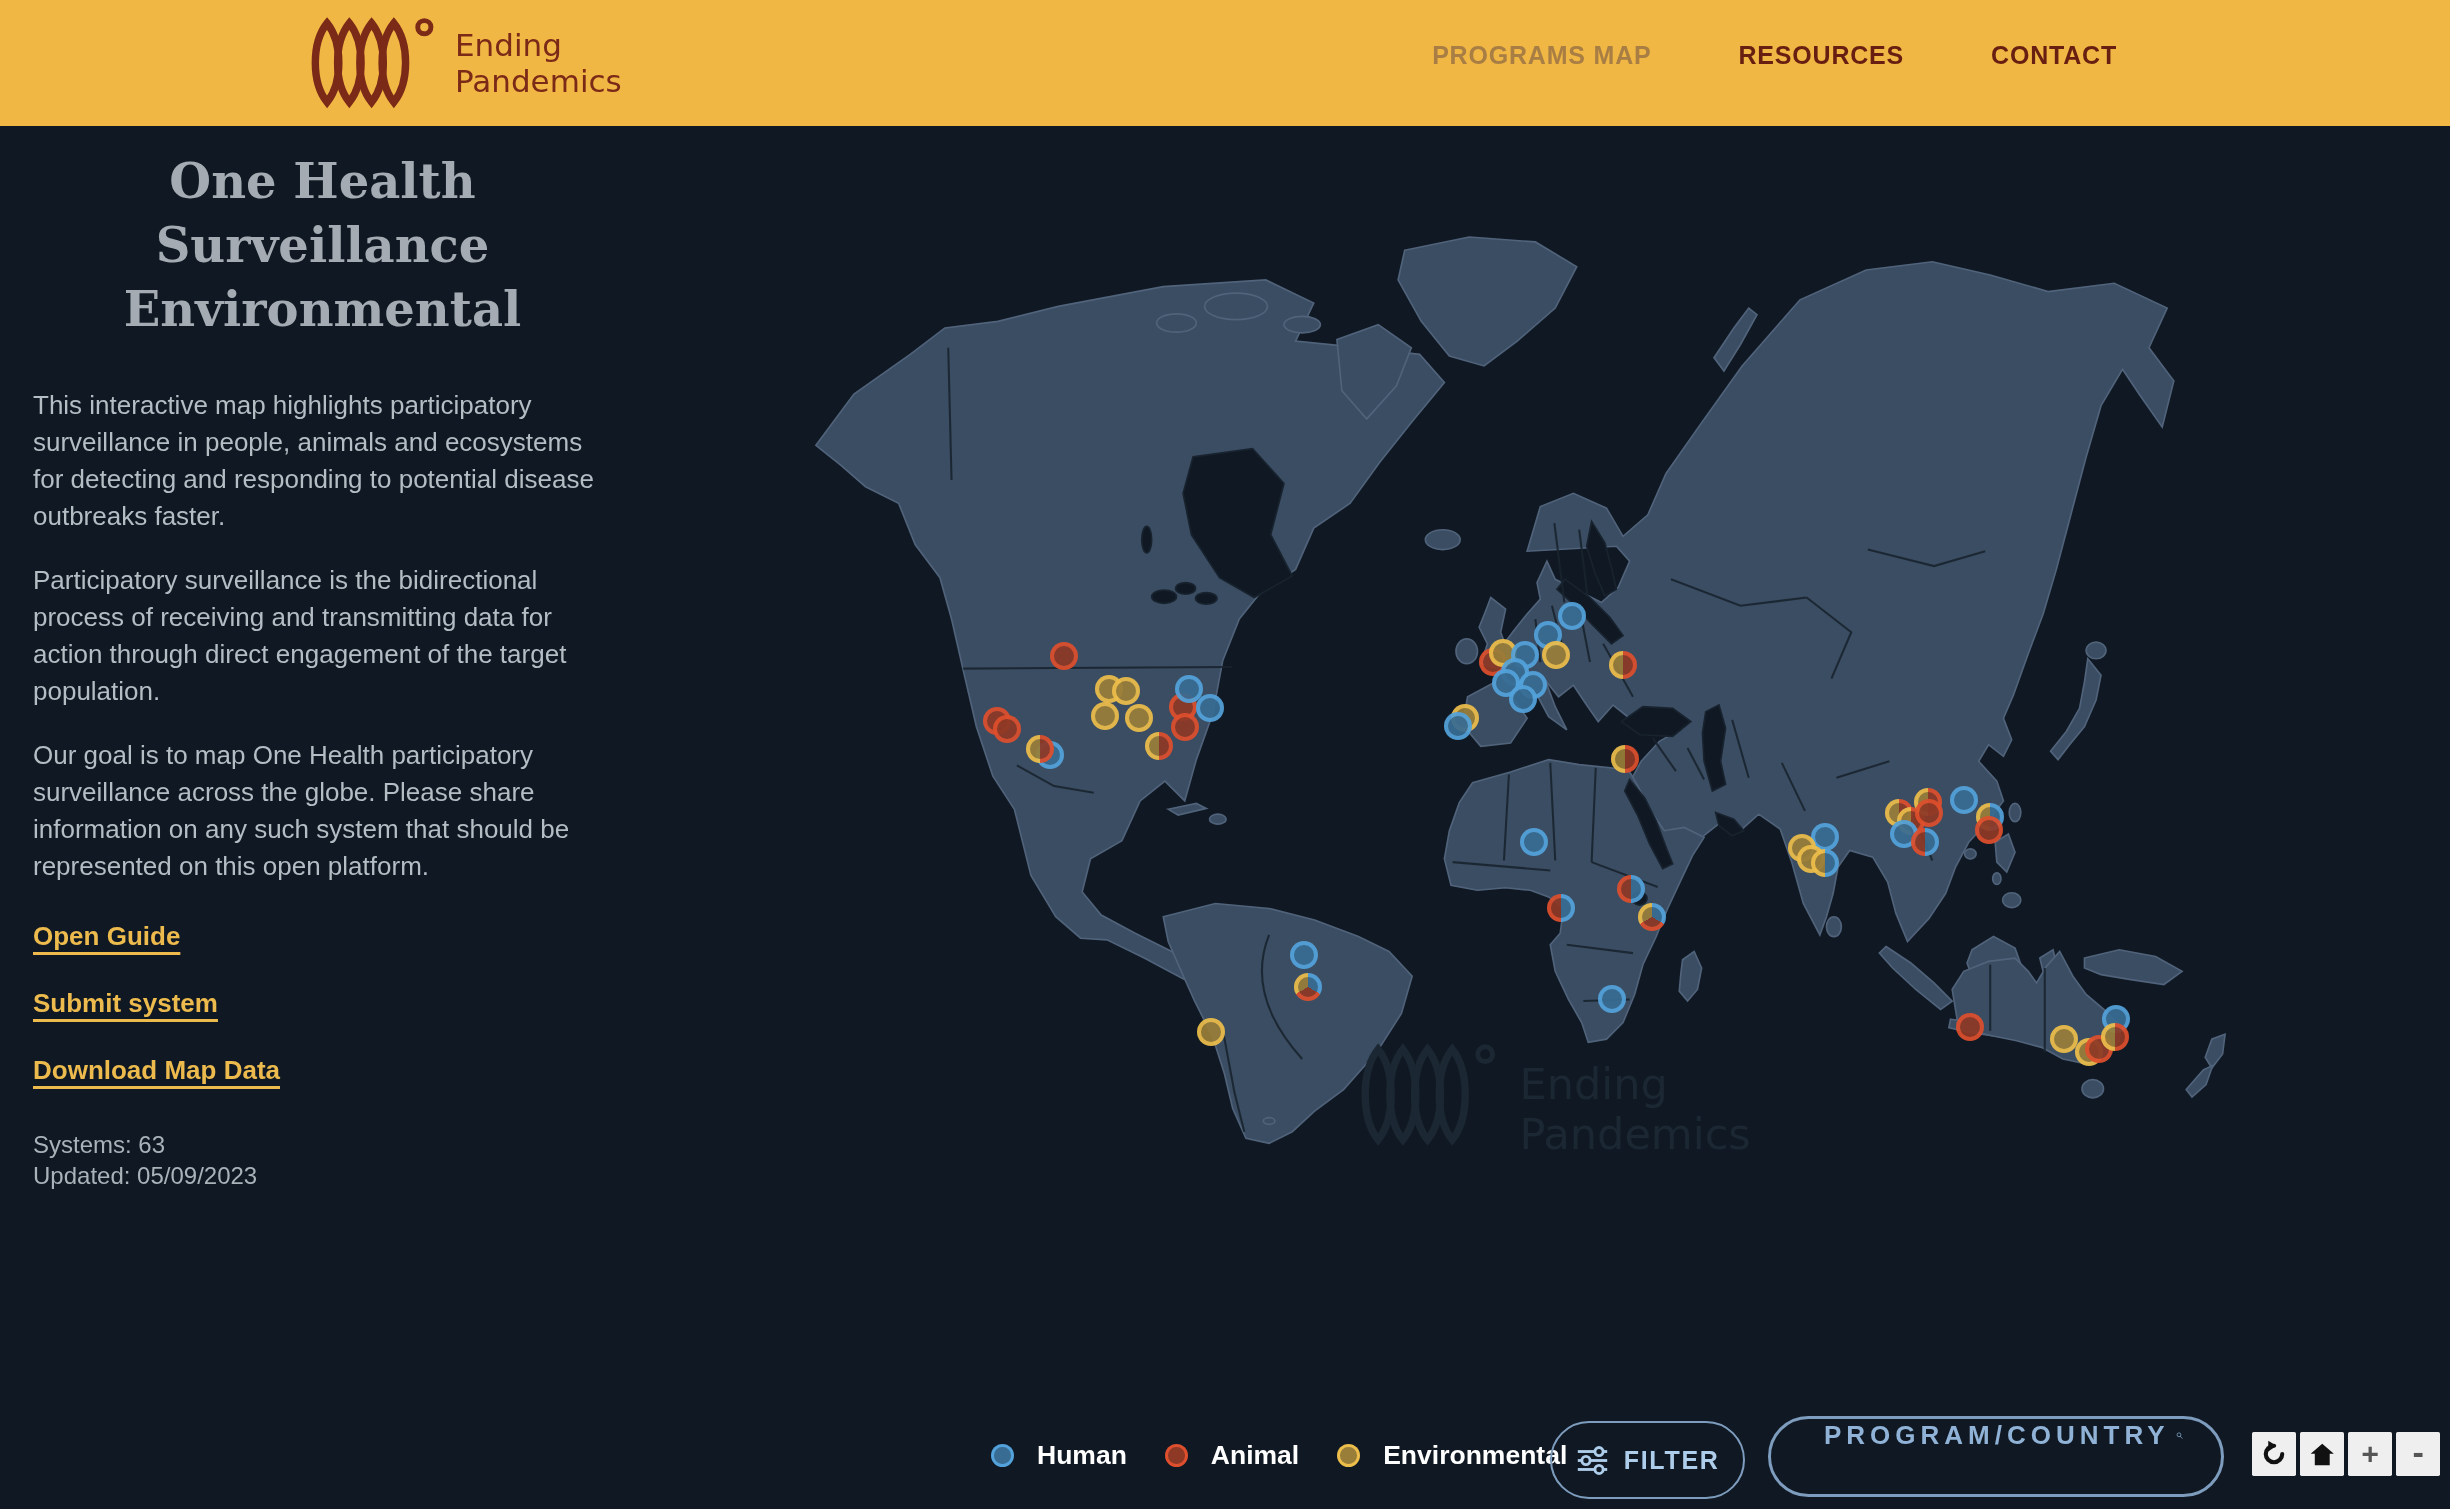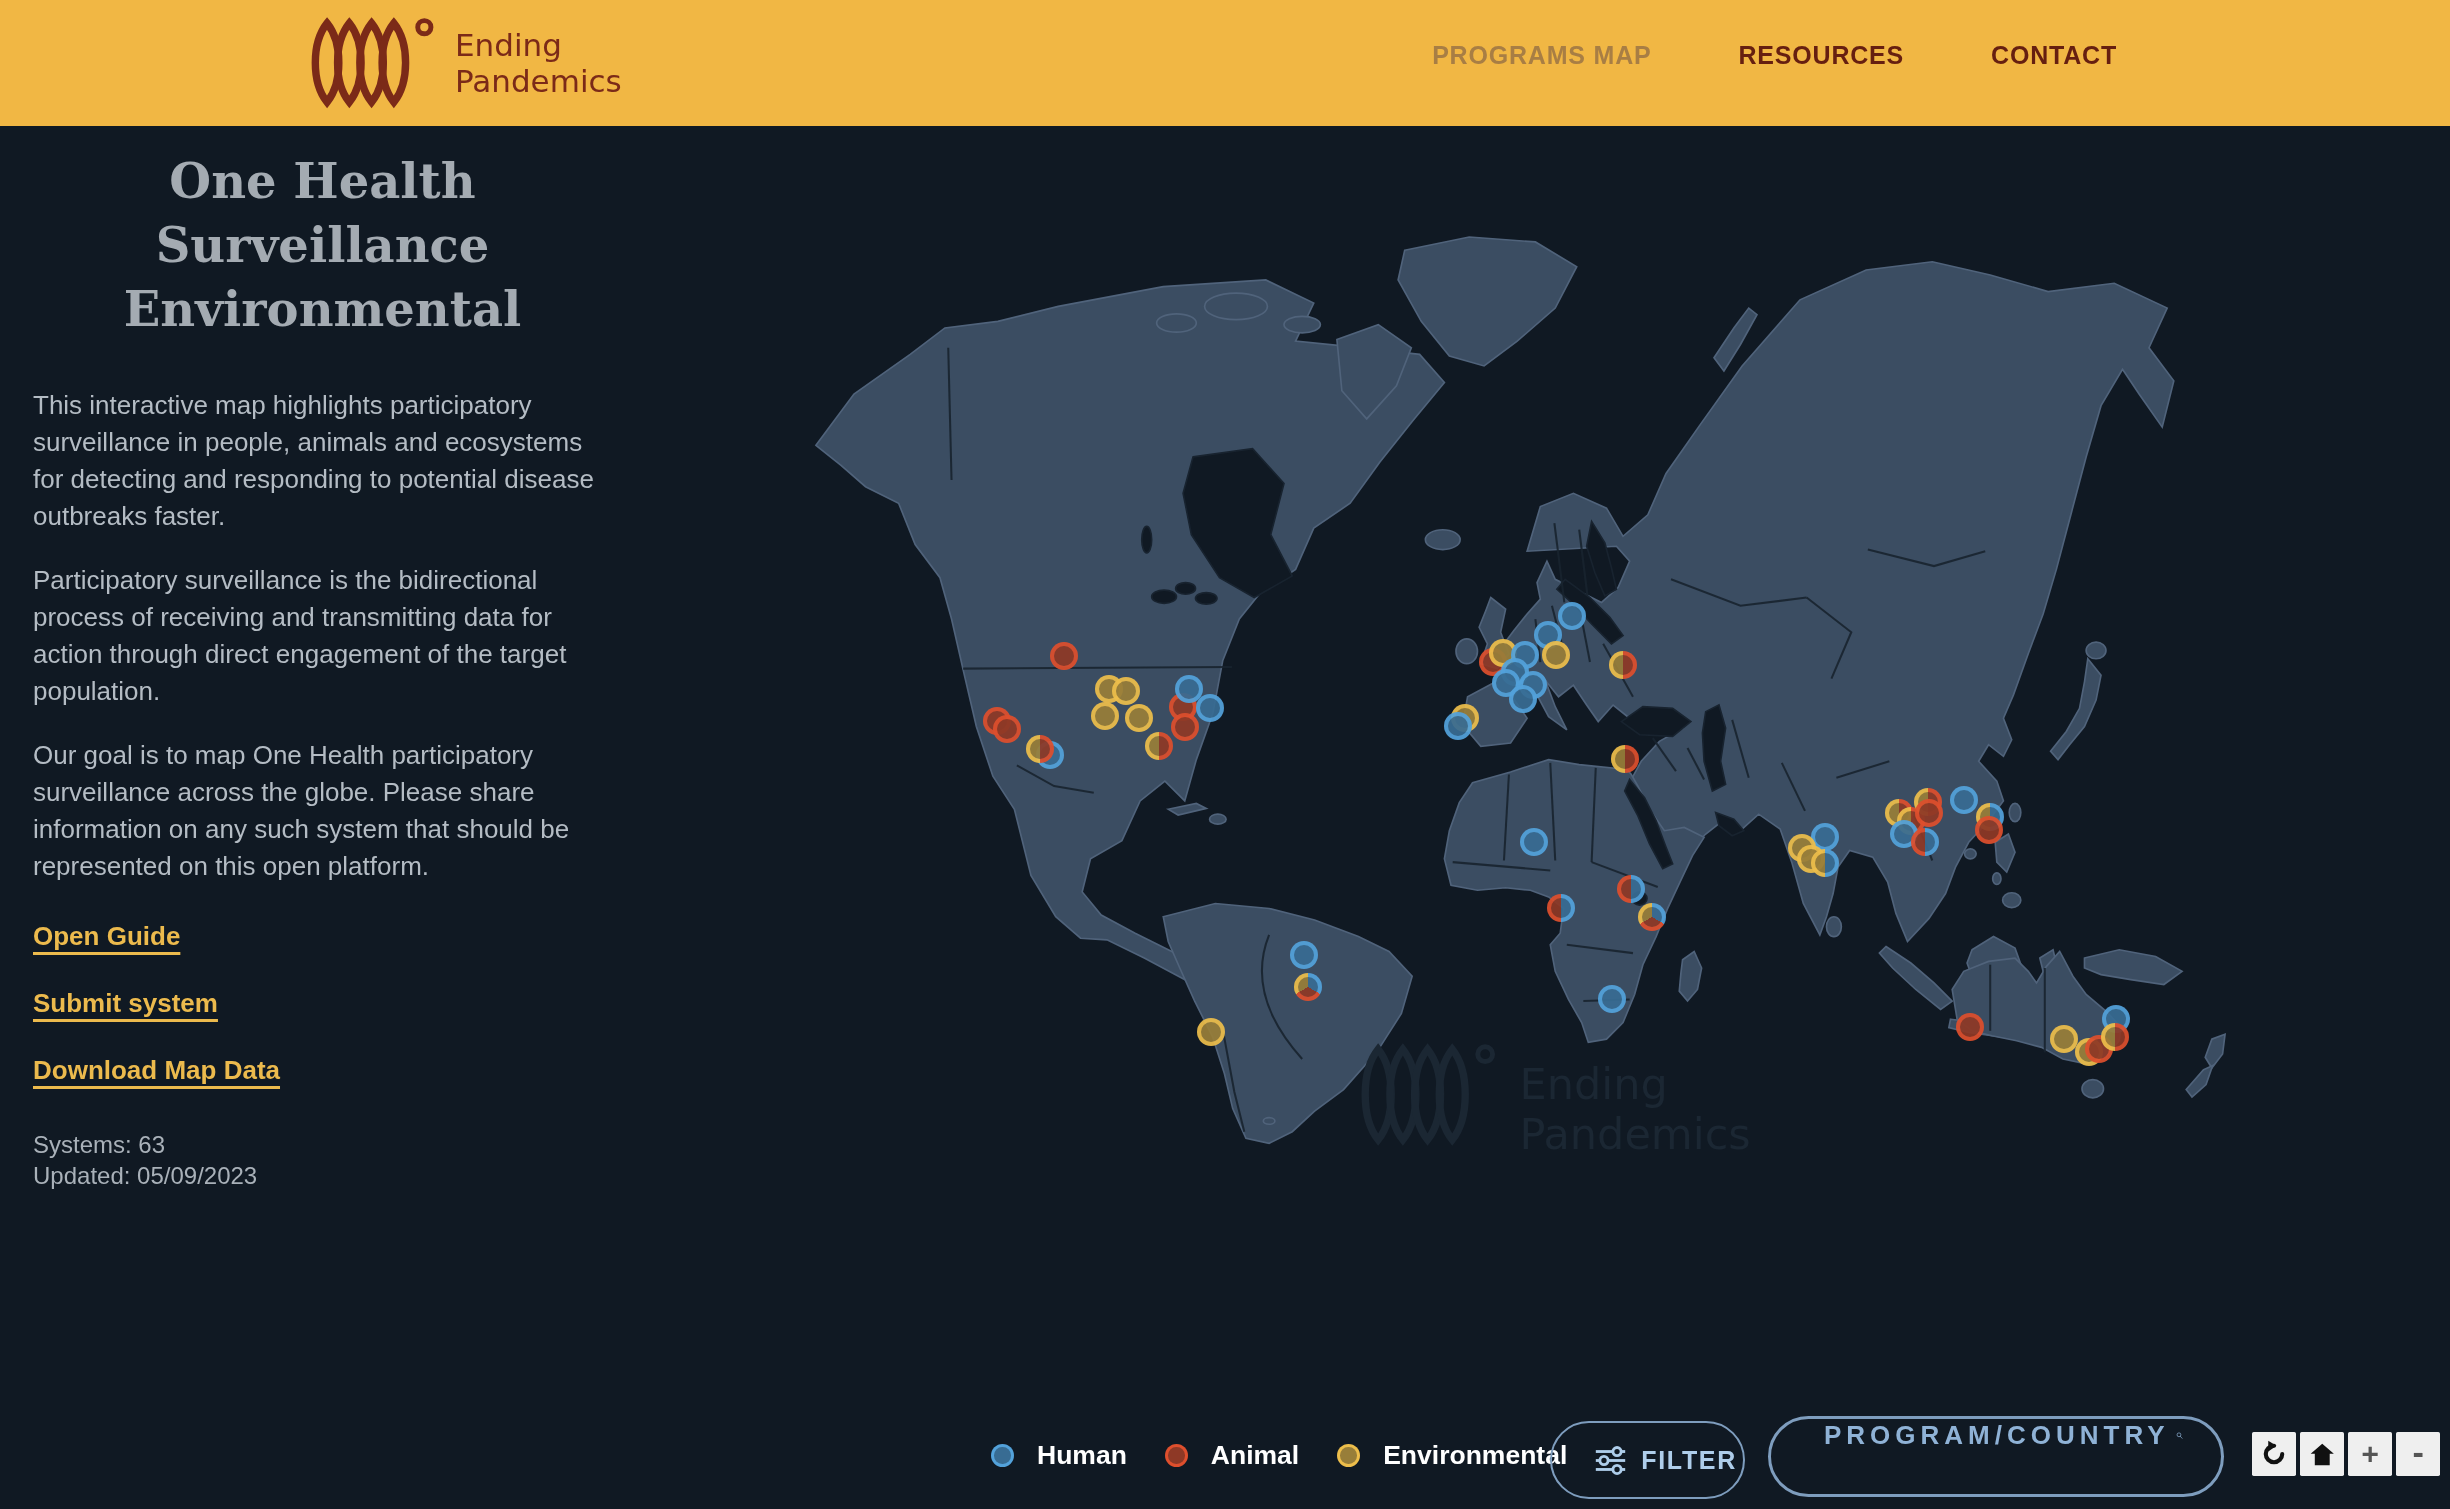--- a/index.html
+++ b/index.html
@@ -38,21 +38,21 @@
   .watermark .wm-text{color:#1B2733;font-family:"DejaVu Sans",sans-serif;font-size:43px;line-height:50px;margin-top:18px;}
 
   
   .legend{position:absolute;left:991px;top:1440px;display:flex;align-items:center;gap:38px;}
   .legend-item{display:flex;align-items:center;gap:23px;}
   .chip{position:relative;width:23px;height:23px;border-radius:50%;}
   .chip::after{content:"";position:absolute;inset:3.3px;border-radius:50%;background:rgba(13,20,30,.38);}
   .legend-item span.lbl{color:#FFFFFF;font-size:26.5px;font-weight:700;}
 
   .filter-btn{position:absolute;left:1550px;top:1421px;width:195px;height:78px;border-radius:39px;
-              border:2.5px solid #7E9DBE;background:transparent;display:flex;align-items:center;justify-content:flex-end;
+              border:2.5px solid #7E9DBE;background:transparent;display:flex;align-items:center;justify-content:center;
               gap:13.2px;cursor:pointer;box-sizing:border-box;}
   .filter-btn span{color:#AECDEA;font-size:25px;font-weight:700;letter-spacing:1.7px;}
 
   .search-box{position:absolute;left:1768px;top:1416px;width:456px;height:81px;border-radius:41px;
               border:3.3px solid #7E9DBE;background:transparent;box-sizing:border-box;display:flex;align-items:flex-start;}
   .search-box input{flex:1;margin-left:51px;background:transparent;border:none;outline:none;
               font-family:"Liberation Sans",sans-serif;font-size:26px;font-weight:700;letter-spacing:5px;color:#8FB2D6;}
   .search-box input::placeholder{color:#8FB2D6;opacity:1;}
   .search-box .mag{margin-right:38px;}
 

